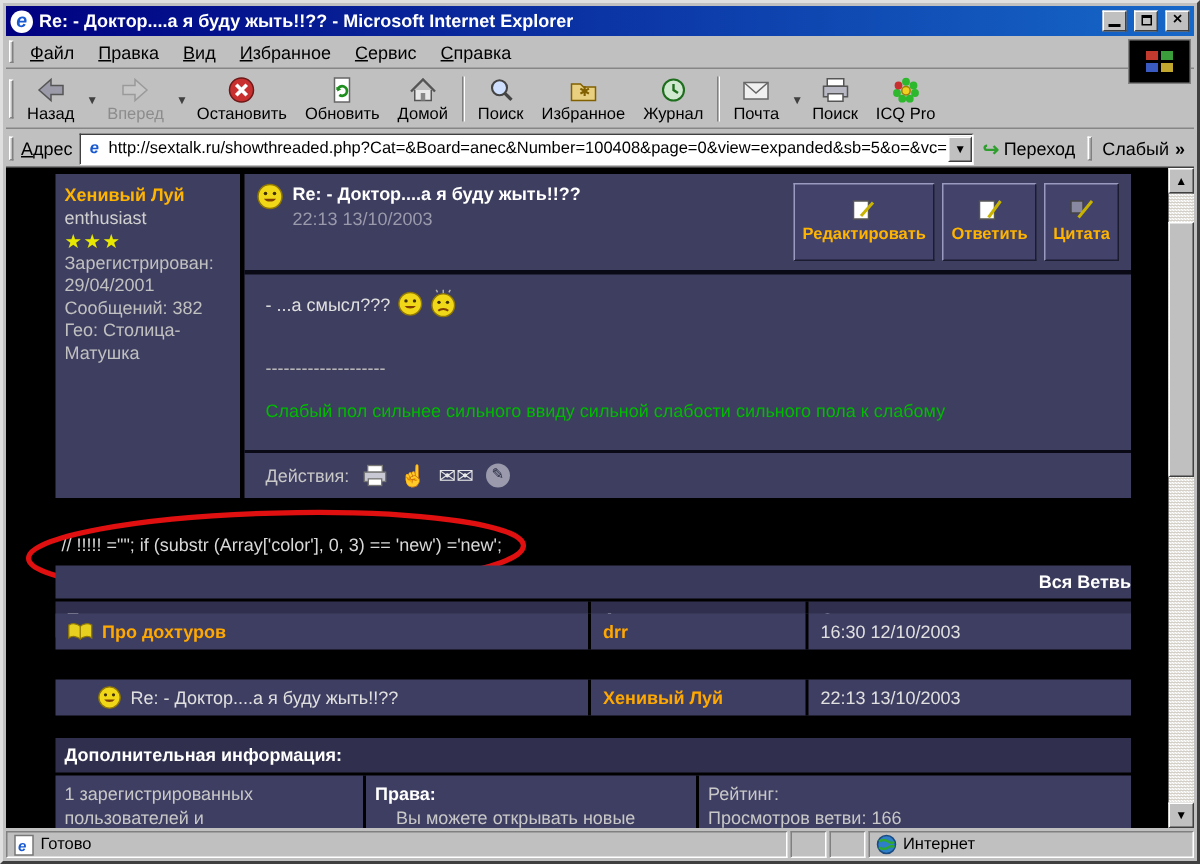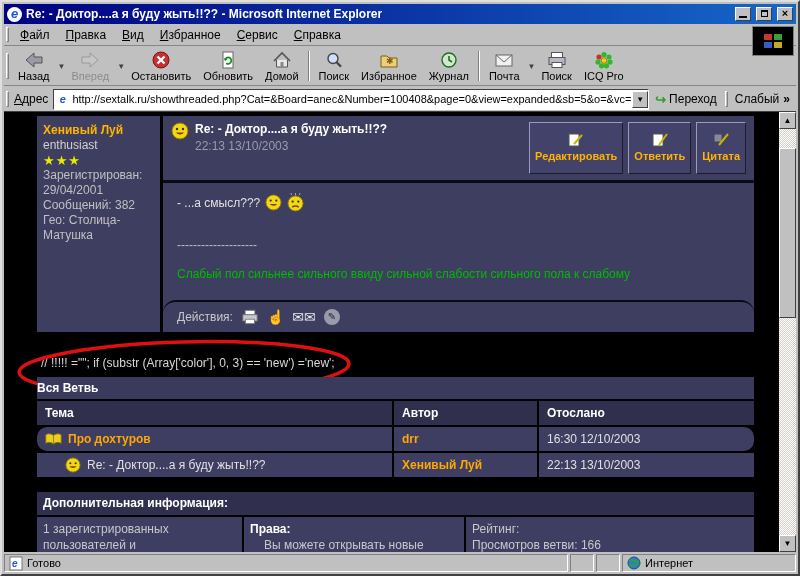--- a/index.html
+++ b/index.html
@@ -78,33 +78,33 @@
   .ph-date { color:#9a9aac; font-size:12px; margin-top:3px; }
   .ph-btns { display:flex; gap:5px; align-items:flex-start; }
   .p-btn { background:#42426a; border:1px solid; border-color:#9a9ac0 #1c1c30 #1c1c30 #9a9ac0;
     display:flex; flex-direction:column; align-items:center; padding:4px 5px 5px; gap:3px; height:52px; justify-content:center;}
   .p-btn .lbl { color:#ffb400; font-weight:bold; font-size:11px; white-space:nowrap; }
 
   .post-body { flex:1; padding:10px 14px 6px; }
   .pb-line1 { color:#e0e0e0; display:flex; align-items:center; gap:5px; }
   .pb-div { color:#c0c0c0; margin-top:26px; }
   .pb-sig { color:#00bb00; margin-top:15px; }
-  .post-actions { height:32px; border-top:2px solid #0a0a16; display:flex; align-items:center; padding-left:14px; gap:8px; color:#c8c8c8;border-radius:13px; }
+  .post-actions { height:32px; border-top:2px solid #0a0a16; display:flex; align-items:center; padding-left:14px; gap:8px; color:#c8c8c8; }
   .act-ico { color:#e8e8e8; font-size:14px; }
   .act-circle { width:16px; height:16px; border-radius:50%; background:#9a9aac; color:#26263e;
     font-size:10px; line-height:15px; text-align:center; }
 
   .codeline { position:absolute; left:37px; top:244px; color:#d8d8d8; font-size:12px; white-space:nowrap; }
   .red-annot { position:absolute; left:8px; top:224px; pointer-events:none; }
 
   .threadbar { position:absolute; left:33px; top:265px; width:717px; height:22px; background:#3a3a5c;
-    color:#fff; font-weight:bold; font-size:12px; text-align:left; line-height:22px; }
+    color:#fff; font-weight:bold; font-size:12px; text-align:right; line-height:22px; }
   .t-header { position:absolute; left:33px; top:289px; width:717px; height:24px; background:#30304e; display:flex; }
   .t-row { position:absolute; left:33px; width:717px; height:24px; background:#3e3e62; display:flex; }
-  .t-row.r1 { top:315px;border-radius:10px; } .t-row.r2 { top:341px; }
+  .t-row.r1 { top:297px; } .t-row.r2 { top:341px; }
   .t-cell { display:flex; align-items:center; padding-left:8px; gap:6px; border-right:2px solid #000; overflow:hidden; }
   .t-c1 { width:357px; } .t-c2 { width:145px; } .t-c3 { flex:1; border-right:none; }
   .t-header .t-cell { color:#fff; font-weight:bold; font-size:12px; }
   .t-link { color:#ffa800; font-weight:bold; font-size:12px; white-space:nowrap; }
   .t-plain { color:#e0e0e0; font-size:12px; white-space:nowrap; }
   .t-indent { width:14px; }
 
   .extratitle { position:absolute; left:33px; top:380px; width:717px; height:23px; background:#30304e;
     color:#fff; font-weight:bold; font-size:12px; line-height:23px; padding-left:6px; }
   .extrarow { position:absolute; left:33px; top:405px; width:717px; height:60px; background:#3e3e62; display:flex; }
@@ -122,21 +122,21 @@
   .sb-thumb { position:absolute; left:0; top:36px; width:17px; height:170px; background:#c0c0c0;
     border:1px solid; border-color:#fff #404040 #404040 #fff; }
 
   
   .statusbar { position:absolute; left:2px; right:2px; bottom:2px; height:20px; background:#c0c0c0;
     display:flex; align-items:stretch; gap:2px; padding-top:2px; }
   .sb-panel { border:1px solid; border-color:#808080 #fff #fff #808080; display:flex; align-items:center;
     gap:4px; font-size:11px; color:#000; padding:0 4px; }
   .sb-status { flex:1; }
   .sb-small { width:24px; }
-  .sb-zone { width:174px; }
+  .sb-zone { width:217px; }
 
   svg { display:block; }
 </style>
 </head>
 <body>
 
 <div class="window">
 
   <div class="titlebar">
     <div class="ie-e">e</div>

